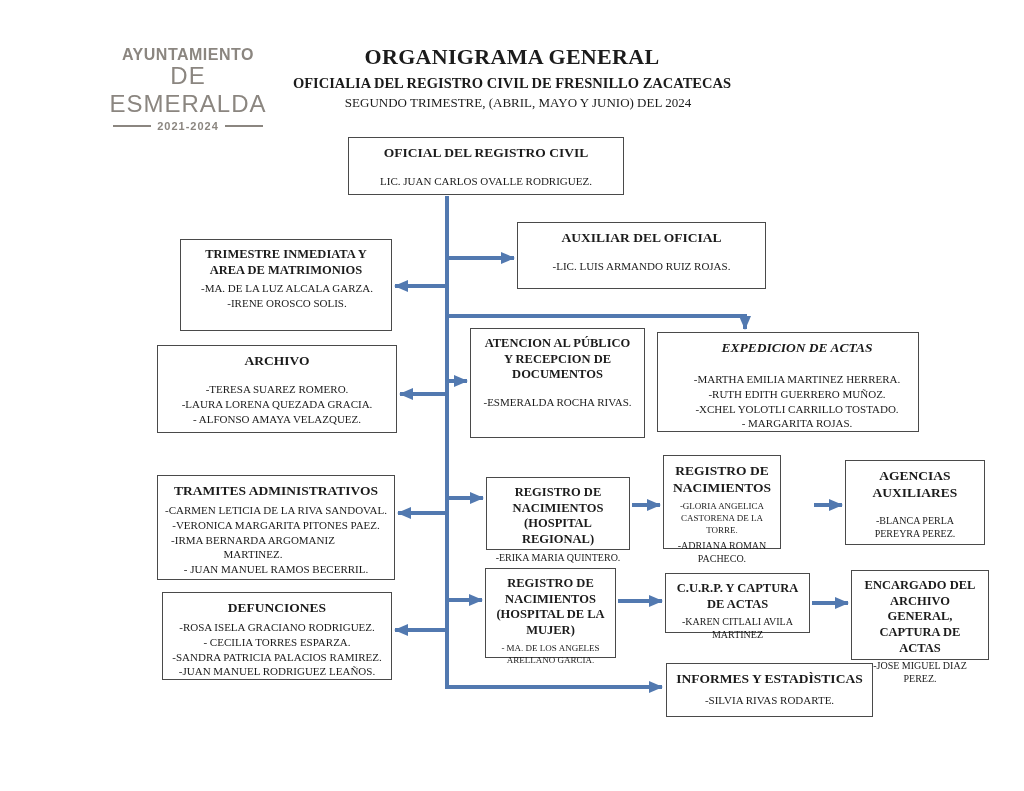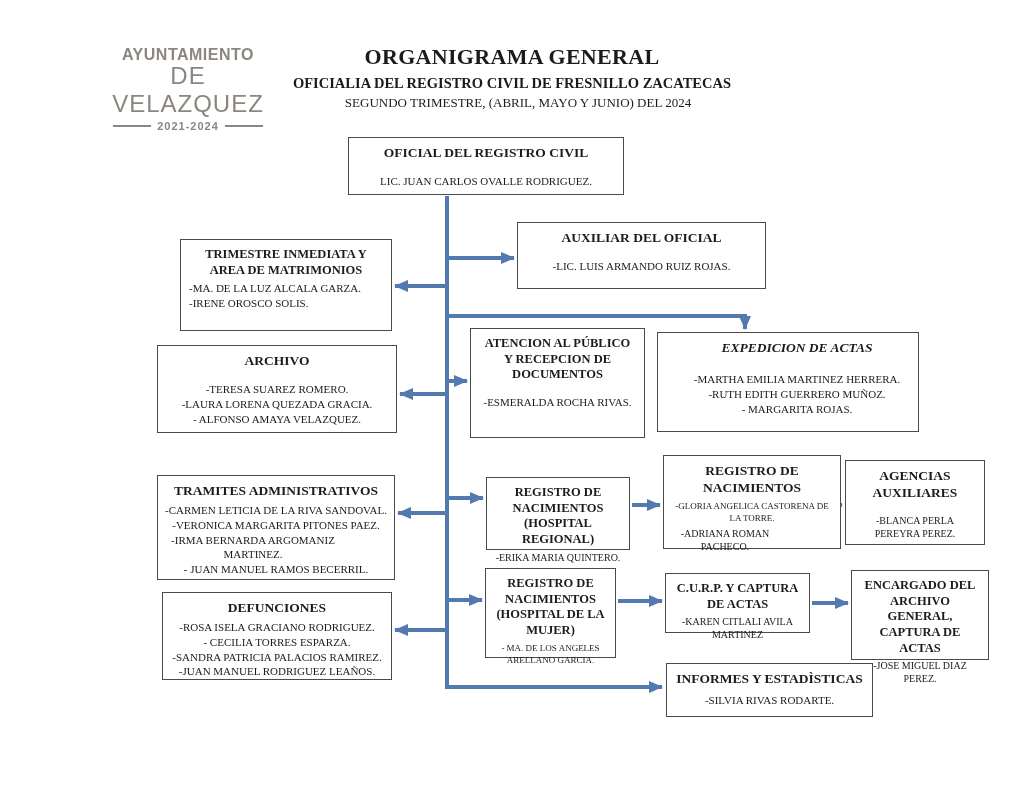--- a/index.html
+++ b/index.html
@@ -23,37 +23,37 @@
   .node{position:absolute;background:#fff;border:1.4px solid #4a4a4a;box-sizing:border-box;
     padding:7px 6px;text-align:center;}
   .node-title{font-weight:bold;font-size:12.5px;line-height:1.25;}
   .t-lg{font-size:13.5px;}
   .t-italic{font-style:italic;}
   .t-narrow{max-width:178px;margin:0 auto;}
   .t-narrow2{max-width:150px;margin:0 auto;}
   .node-members{margin-top:3px;font-size:11px;line-height:1.35;}
   .gap{margin-top:12px;}
   .gap-lg{margin-top:15px;}
-  .members-left{text-align:left;padding-left:2px;}
+  .members-left{text-align:center;padding-left:2px;}
   .m-sm{font-size:10px;line-height:1.3;}
   .m-xs{font-size:9px;line-height:1.35;}
   .wrap-110{max-width:110px;margin-left:auto;margin-right:auto;}
   .wrap-175{max-width:178px;margin-left:auto;margin-right:auto;}
   .member{margin:0;}
   
   .wires{position:absolute;left:0;top:0;width:1024px;height:791px;pointer-events:none;}
 </style>
 </head>
 <body>
 
 <div class="canvas">
 
   <div class="logo">
     <div class="logo-line1">AYUNTAMIENTO</div>
-    <div class="logo-line2">DE VELAZQUEZ</div>
+    <div class="logo-line2">DE ESMERALDA</div>
     <div class="logo-line3">
       <div class="logo-rule"></div>
       <div class="logo-year">2021-2024</div>
       <div class="logo-rule"></div>
     </div>
   </div>
 
   <div class="titles">
     <div class="main-title">ORGANIGRAMA GENERAL</div>
     <div class="sub-title">OFICIALIA DEL REGISTRO CIVIL DE FRESNILLO ZACATECAS</div>
@@ -120,20 +120,21 @@
     <div class="node-members gap">
       <div class="member">-ESMERALDA ROCHA RIVAS.</div>
     </div>
   </div>
 
   <div class="node" style="left:657px;top:332px;width:262px;height:100px;padding-left:24px;">
     <div class="node-title t-lg t-italic">EXPEDICION DE ACTAS</div>
     <div class="node-members gap-lg">
       <div class="member">-MARTHA EMILIA MARTINEZ HERRERA.</div>
       <div class="member">-RUTH EDITH GUERRERO MUÑOZ.</div>
+      <div class="member">-XCHEL YOLOTLI CARRILLO TOSTADO.</div>
       <div class="member">- MARGARITA ROJAS.</div>
     </div>
   </div>
 
   <div class="node" style="left:157px;top:475px;width:238px;height:105px;">
     <div class="node-title t-lg">TRAMITES ADMINISTRATIVOS</div>
     <div class="node-members">
       <div class="member">-CARMEN LETICIA DE LA RIVA SANDOVAL.</div>
       <div class="member">-VERONICA MARGARITA PITONES PAEZ.</div>
       <div class="member wrap-175">-IRMA BERNARDA ARGOMANIZ MARTINEZ.</div>
@@ -141,21 +142,21 @@
     </div>
   </div>
 
   <div class="node" style="left:486px;top:477px;width:144px;height:73px;">
     <div class="node-title">REGISTRO DE NACIMIENTOS (HOSPITAL REGIONAL)</div>
     <div class="node-members m-sm">
       <div class="member">-ERIKA MARIA QUINTERO.</div>
     </div>
   </div>
 
-  <div class="node" style="left:663px;top:455px;width:178px;height:94px;">
+  <div class="node" style="left:663px;top:455px;width:118px;height:94px;">
     <div class="node-title t-lg">REGISTRO DE NACIMIENTOS</div>
     <div class="node-members">
       <div class="member m-xs">-GLORIA ANGELICA CASTORENA DE LA TORRE.</div>
       <div class="member m-sm wrap-110" style="margin-top:3px;">-ADRIANA ROMAN PACHECO.</div>
     </div>
   </div>
 
   <div class="node" style="left:845px;top:460px;width:140px;height:85px;">
     <div class="node-title t-lg">AGENCIAS AUXILIARES</div>
     <div class="node-members gap m-sm wrap-110">

